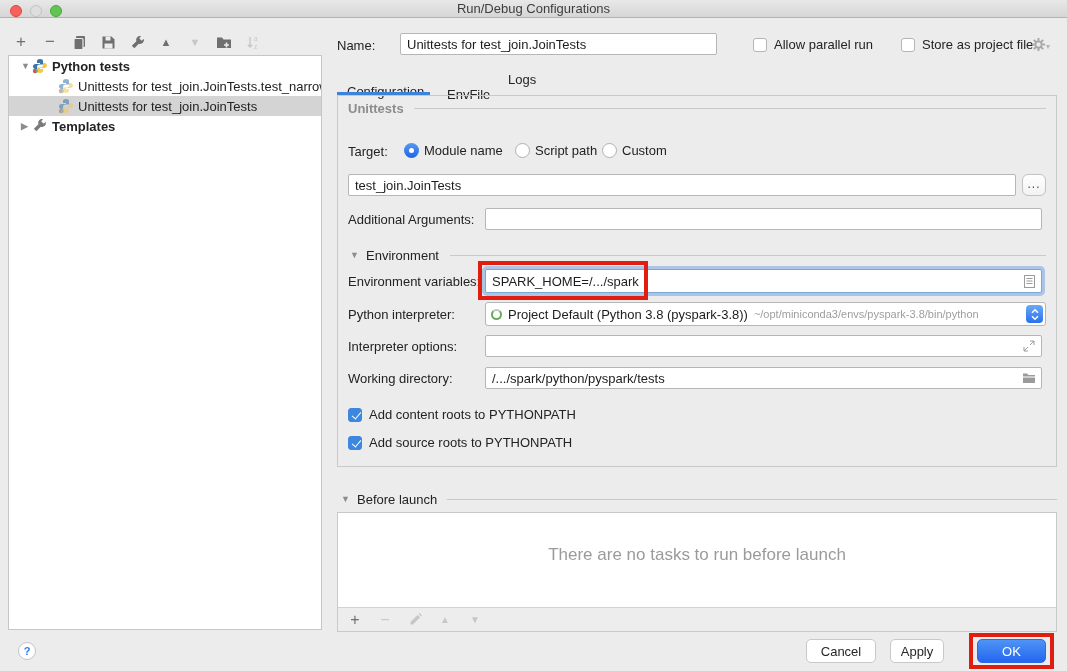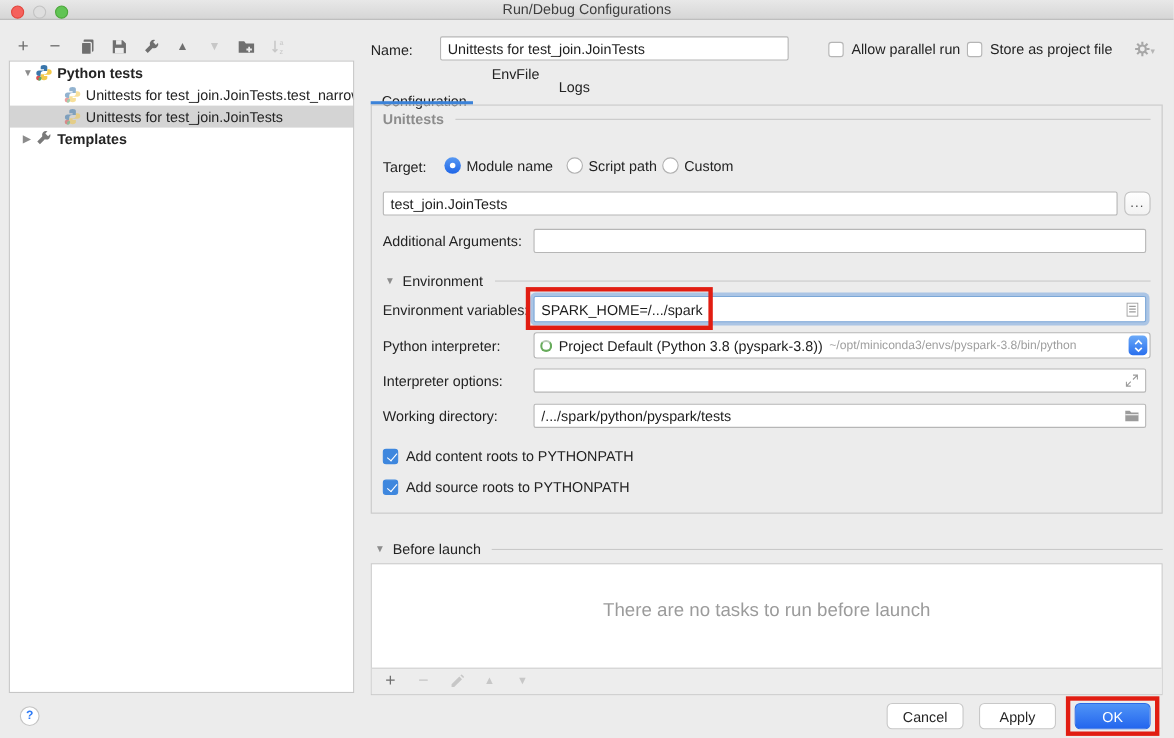--- a/index.html
+++ b/index.html
@@ -196,42 +196,42 @@
   </div>
 </div>
 
 <span class="abs lbl" style="left:337px; top:38px;">Name:</span>
 <input class="abs field" style="left: 400px; top: 33px; width: 317px;" value="Unittests for test_join.JoinTests">
 
 <div class="abs cbrow" style="left:753px; top:37px;">
   <span class="checkbox"></span>
   <span class="lbl">Allow parallel run</span>
 </div>
-<div class="abs cbrow" style="left:879px; top:37px;">
+<div class="abs cbrow" style="left:901px; top:37px;">
   <span class="checkbox"></span>
   <span class="lbl">Store as project file</span>
 </div>
 <span class="abs" style="left:1031px; top:37px;">
   <svg width="15" height="15" viewBox="0 0 16 16">
       <g stroke="#a6a6a6" stroke-width="2">
         <line x1="8" y1="1" x2="8" y2="4"></line>
         <line x1="8" y1="12" x2="8" y2="15"></line>
         <line x1="1" y1="8" x2="4" y2="8"></line>
         <line x1="12" y1="8" x2="15" y2="8"></line>
         <line x1="3" y1="3" x2="5.2" y2="5.2"></line>
         <line x1="10.8" y1="10.8" x2="13" y2="13"></line>
         <line x1="3" y1="13" x2="5.2" y2="10.8"></line>
         <line x1="10.8" y1="5.2" x2="13" y2="3"></line>
       </g>
       <circle cx="8" cy="8" r="3.4" fill="none" stroke="#a6a6a6" stroke-width="2"></circle>
     </svg><span style="font-size:8px;color:#b5b5b5;vertical-align:3px;">▾</span>
 </span>
 
 <span class="abs tab" style="left:347px; top:72px;margin-top:12px;">Configuration</span>
-<span class="abs tab" style="left:447px; top:60px;text-align:center;">EnvFile</span>
+<span class="abs tab" style="left:447px; top:87px;text-align:center;">EnvFile</span>
 <span class="abs tab" style="left:508px; top:72px;">Logs</span>
 <div class="abs tab-underline" style="left:337px; top:92px; width:93px;"></div>
 
 <div class="abs config-panel">
   <span class="abs group-title" style="left:10px; top:5px;font-weight:bold;">Unittests</span>
   <div class="abs hr" style="left:76px; top:12px; width:632px;"></div>
 
   <span class="abs lbl" style="left:10px; top:48px;">Target:</span>
   <div class="abs cbrow" style="left:66px; top:47px; gap:5px;">
     <span class="radio on"></span>
@@ -340,15 +340,15 @@
     <span class="tbtn disabled">
       <span style="font-size:10px;">▼</span>
       </span>
   </div>
 </div>
 
 <div class="abs help-btn">
   <span>?</span>
 </div>
 <div class="abs btn" style="left:806px; top:639px; width:70px;">Cancel</div>
-<div class="abs btn" style="left:890px; top:639px; width:70px;">Apply</div>
+<div class="abs btn" style="left:890px; top:639px; width:54px;">Apply</div>
 <div class="abs btn primary" style="left:977px; top:639px; width:69px;">OK</div>
 <div class="abs red-box" style="left:969px; top:633px; width:85px; height:36px;"></div>
 
 </body></html>

